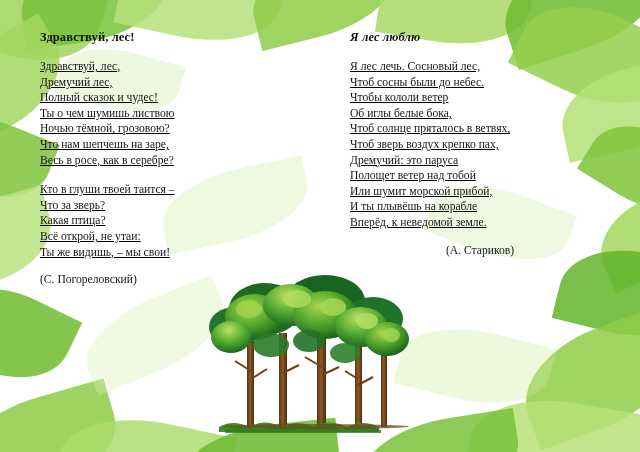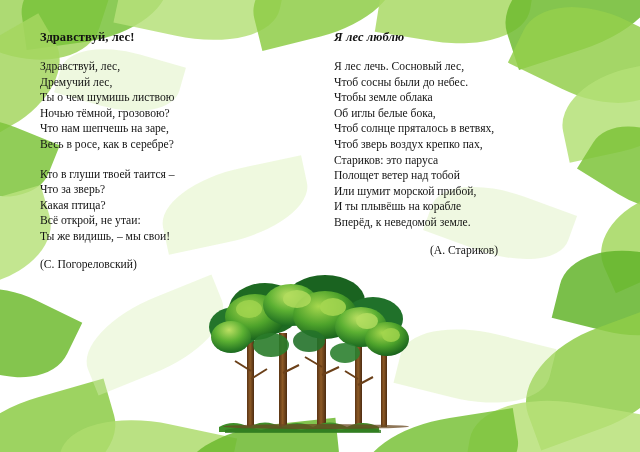--- a/index.html
+++ b/index.html
@@ -40,34 +40,35 @@
     top: 0;
     width: 640px;
     height: 360px;
   }
   .col {
     position: absolute;
     top: 30px;
     width: 260px;
   }
   .col-left { left: 40px; }
-  .col-right { left: 334px; }
+  .col-right { left: 350px; }
 
   .poem-title {
     font-weight: bold;
     font-size: 12.5px;
     color: #111111;
     margin: 0 0 14px 0;
     letter-spacing: 0.1px;
   }
   .poem-title.italic {
     font-style: italic;
   }
   .stanza {
     margin: 1px 0 14px 0;
+    text-decoration: underline;
   }
   .line {
     font-size: 11.6px;
     line-height: 15.6px;
     color: #141414;
     white-space: pre;
   }
   .author {
     font-size: 11.6px;
     line-height: 15.6px;
@@ -140,20 +141,21 @@
   </div>
 
   <div class="columns">
 
     <div class="col col-left">
       <div class="poem-title">Здравствуй, лес!</div>
 
       <div class="stanza">
         <div class="line">Здравствуй, лес,</div>
         <div class="line">Дремучий лес,</div>
+        <div class="line">Полный сказок и чудес!</div>
         <div class="line">Ты о чем шумишь листвою</div>
         <div class="line">Ночью тёмной, грозовою?</div>
         <div class="line">Что нам шепчешь на заре,</div>
         <div class="line">Весь в росе, как в серебре?</div>
       </div>
 
       <div class="stanza">
         <div class="line">Кто в глуши твоей таится –</div>
         <div class="line">Что за зверь?</div>
         <div class="line">Какая птица?</div>
@@ -163,25 +165,25 @@
 
       <div class="author">(С. Погореловский)</div>
     </div>
 
     <div class="col col-right">
       <div class="poem-title italic">Я лес люблю</div>
 
       <div class="stanza">
         <div class="line">Я лес лечь. Сосновый лес,</div>
         <div class="line">Чтоб сосны были до небес.</div>
-        <div class="line">Чтобы земле облака</div>
+        <div class="line">Чтобы кололи ветер</div>
         <div class="line">Об иглы белые бока,</div>
         <div class="line">Чтоб солнце прятaлось в ветвях,</div>
         <div class="line">Чтоб зверь воздух крепко пах,</div>
-        <div class="line">Стариков: это паруса</div>
+        <div class="line">Дремучий: это паруса</div>
         <div class="line">Полощет ветер над тобой</div>
         <div class="line">Или шумит морской прибой,</div>
         <div class="line">И ты плывёшь на корабле</div>
         <div class="line">Вперёд, к неведомой земле.</div>
       </div>
 
       <div class="author author-right">(А. Стариков)</div>
     </div>
   </div>
 

